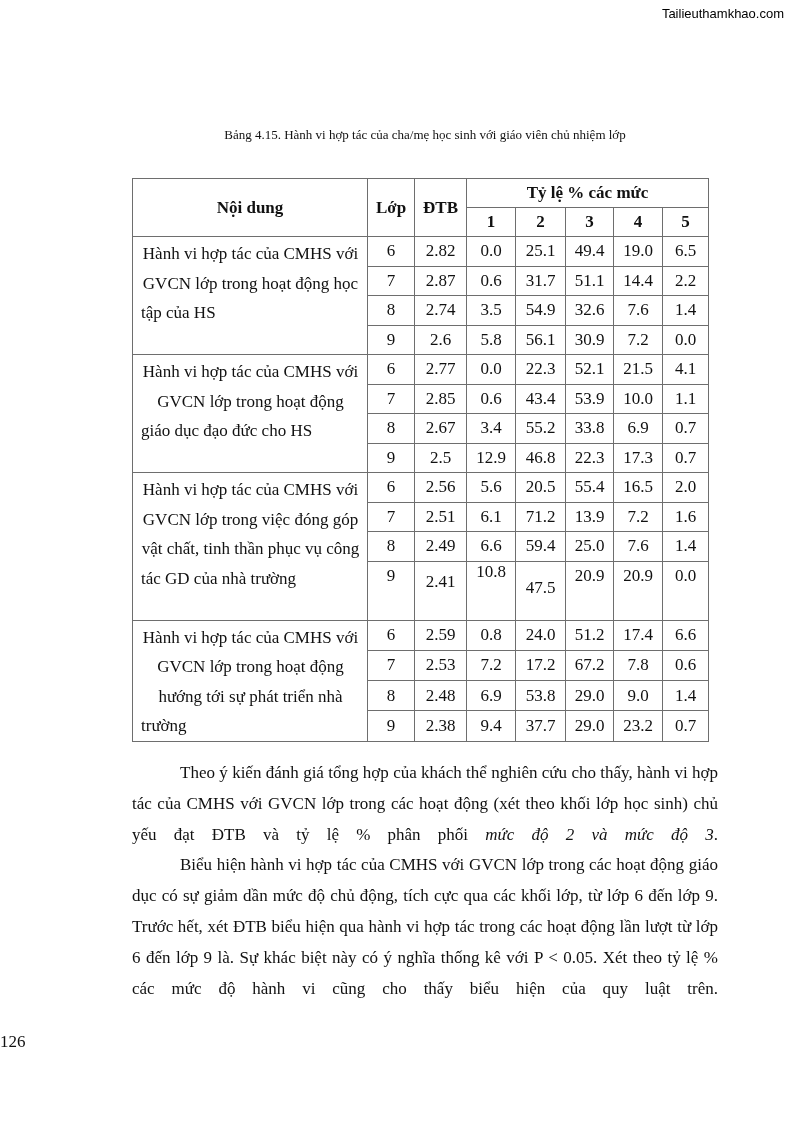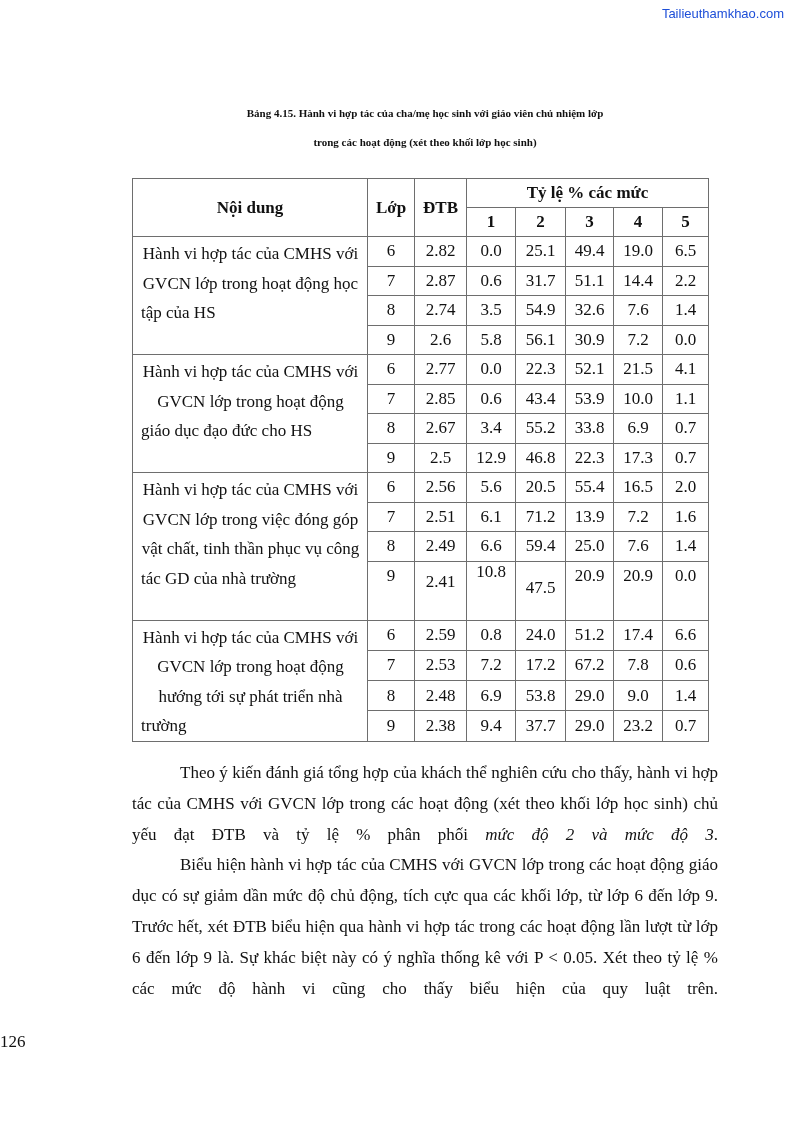--- a/index.html
+++ b/index.html
@@ -4,25 +4,25 @@
 <style>
   html, body { margin: 0; padding: 0; }
   body {
     width: 794px; height: 1123px; background: #ffffff; position: relative;
     font-family: "Liberation Serif", "DejaVu Serif", serif; color: #111;
     overflow: hidden;
   }
   .watermark {
     position: absolute; top: 6px; right: 10px;
     font-family: "Liberation Sans", "DejaVu Sans", sans-serif;
-    font-size: 13px; color: #1d4ed8; letter-spacing: 0px;
+    font-size: 13px; color: #000000; letter-spacing: 0px;
   }
   .caption {
-    position: absolute; left: 120px; width: 610px; top: 99px;
-    text-align: center; font-weight: bold; font-size: 11px; line-height: 29px;
+    position: absolute; left: 120px; width: 610px; top: 120px;
+    text-align: center; font-weight: normal; font-size: 13px; line-height: 29px;
   }
   table.data {
     position: absolute; left: 132px; top: 178px;
     border-collapse: collapse; font-size: 17px;
   }
   table.data td, table.data th {
     border: 1.2px solid #6e6e6e; padding: 0; text-align: center;
     vertical-align: middle;
   }
   table.data th { font-weight: bold; }
@@ -44,21 +44,20 @@
     font-size: 17px;
   }
 </style>
 </head>
 <body>
 
 <div class="watermark">Tailieuthamkhao.com</div>
 
 <div class="caption">
   <div>Bảng 4.15. Hành vi hợp tác của cha/mẹ học sinh với giáo viên chủ nhiệm lớp</div>
-  <div>trong các hoạt động (xét theo khối lớp học sinh)</div>
 </div>
 
 <table class="data">
   <colgroup>
     <col style="width:235px">
       <col style="width:47px">
       <col style="width:52px">
     <col style="width:49px">
       <col style="width:50px">
       <col style="width:48px">

